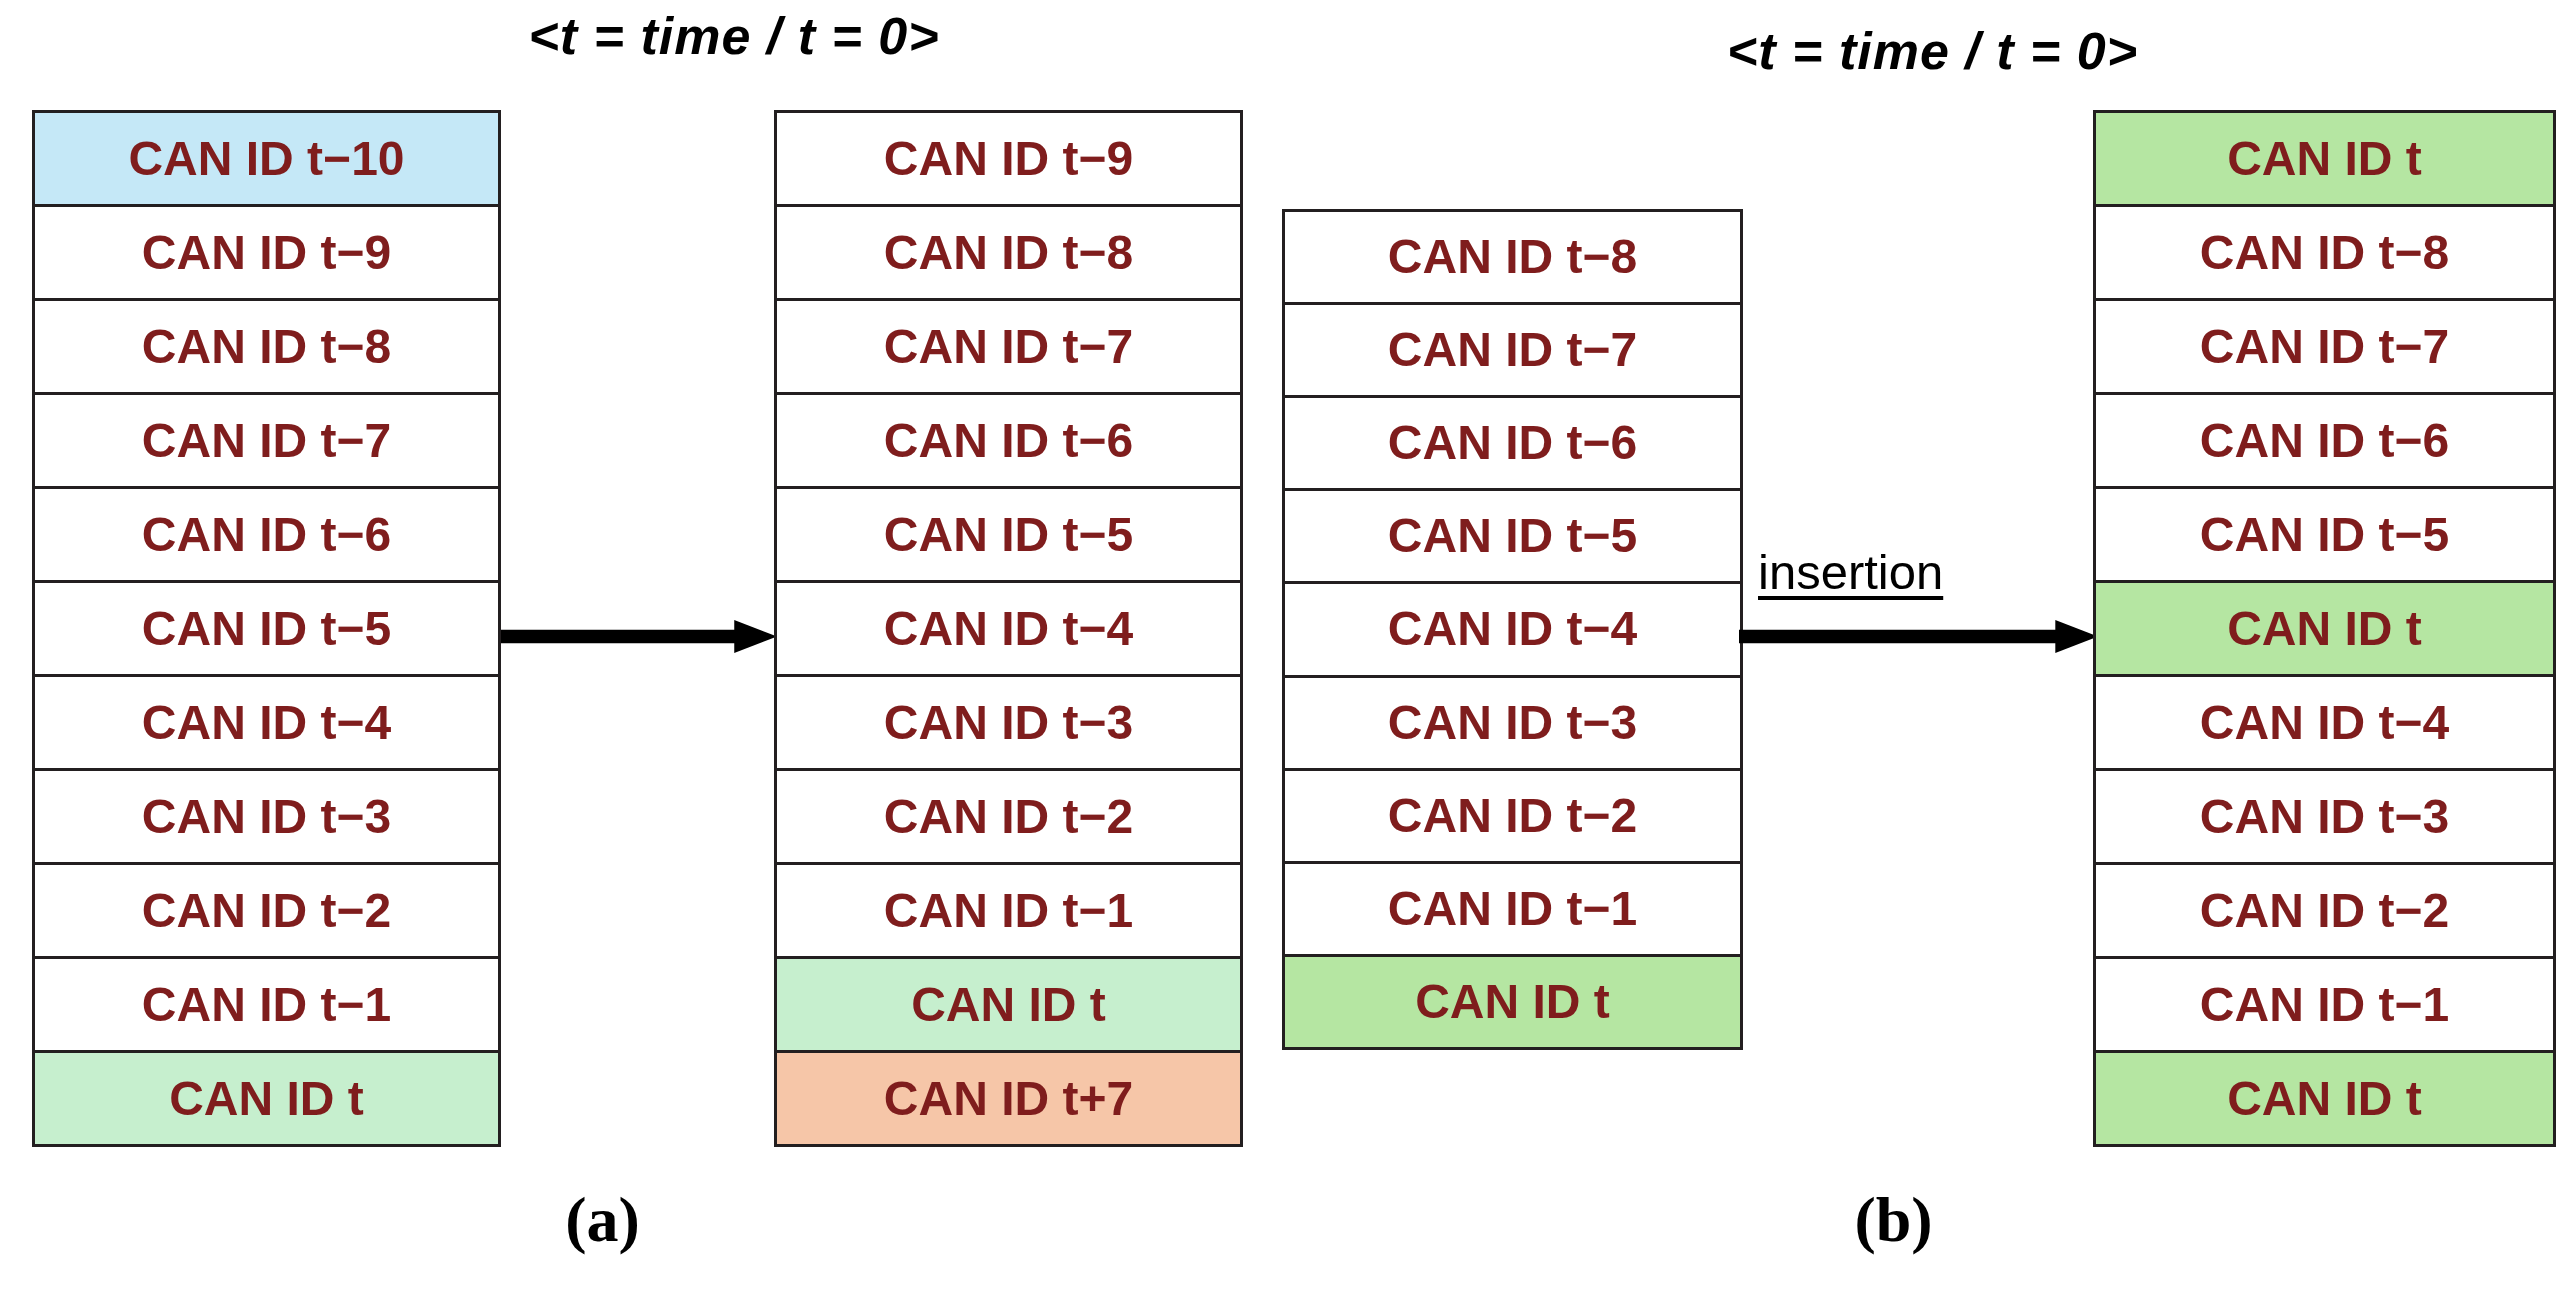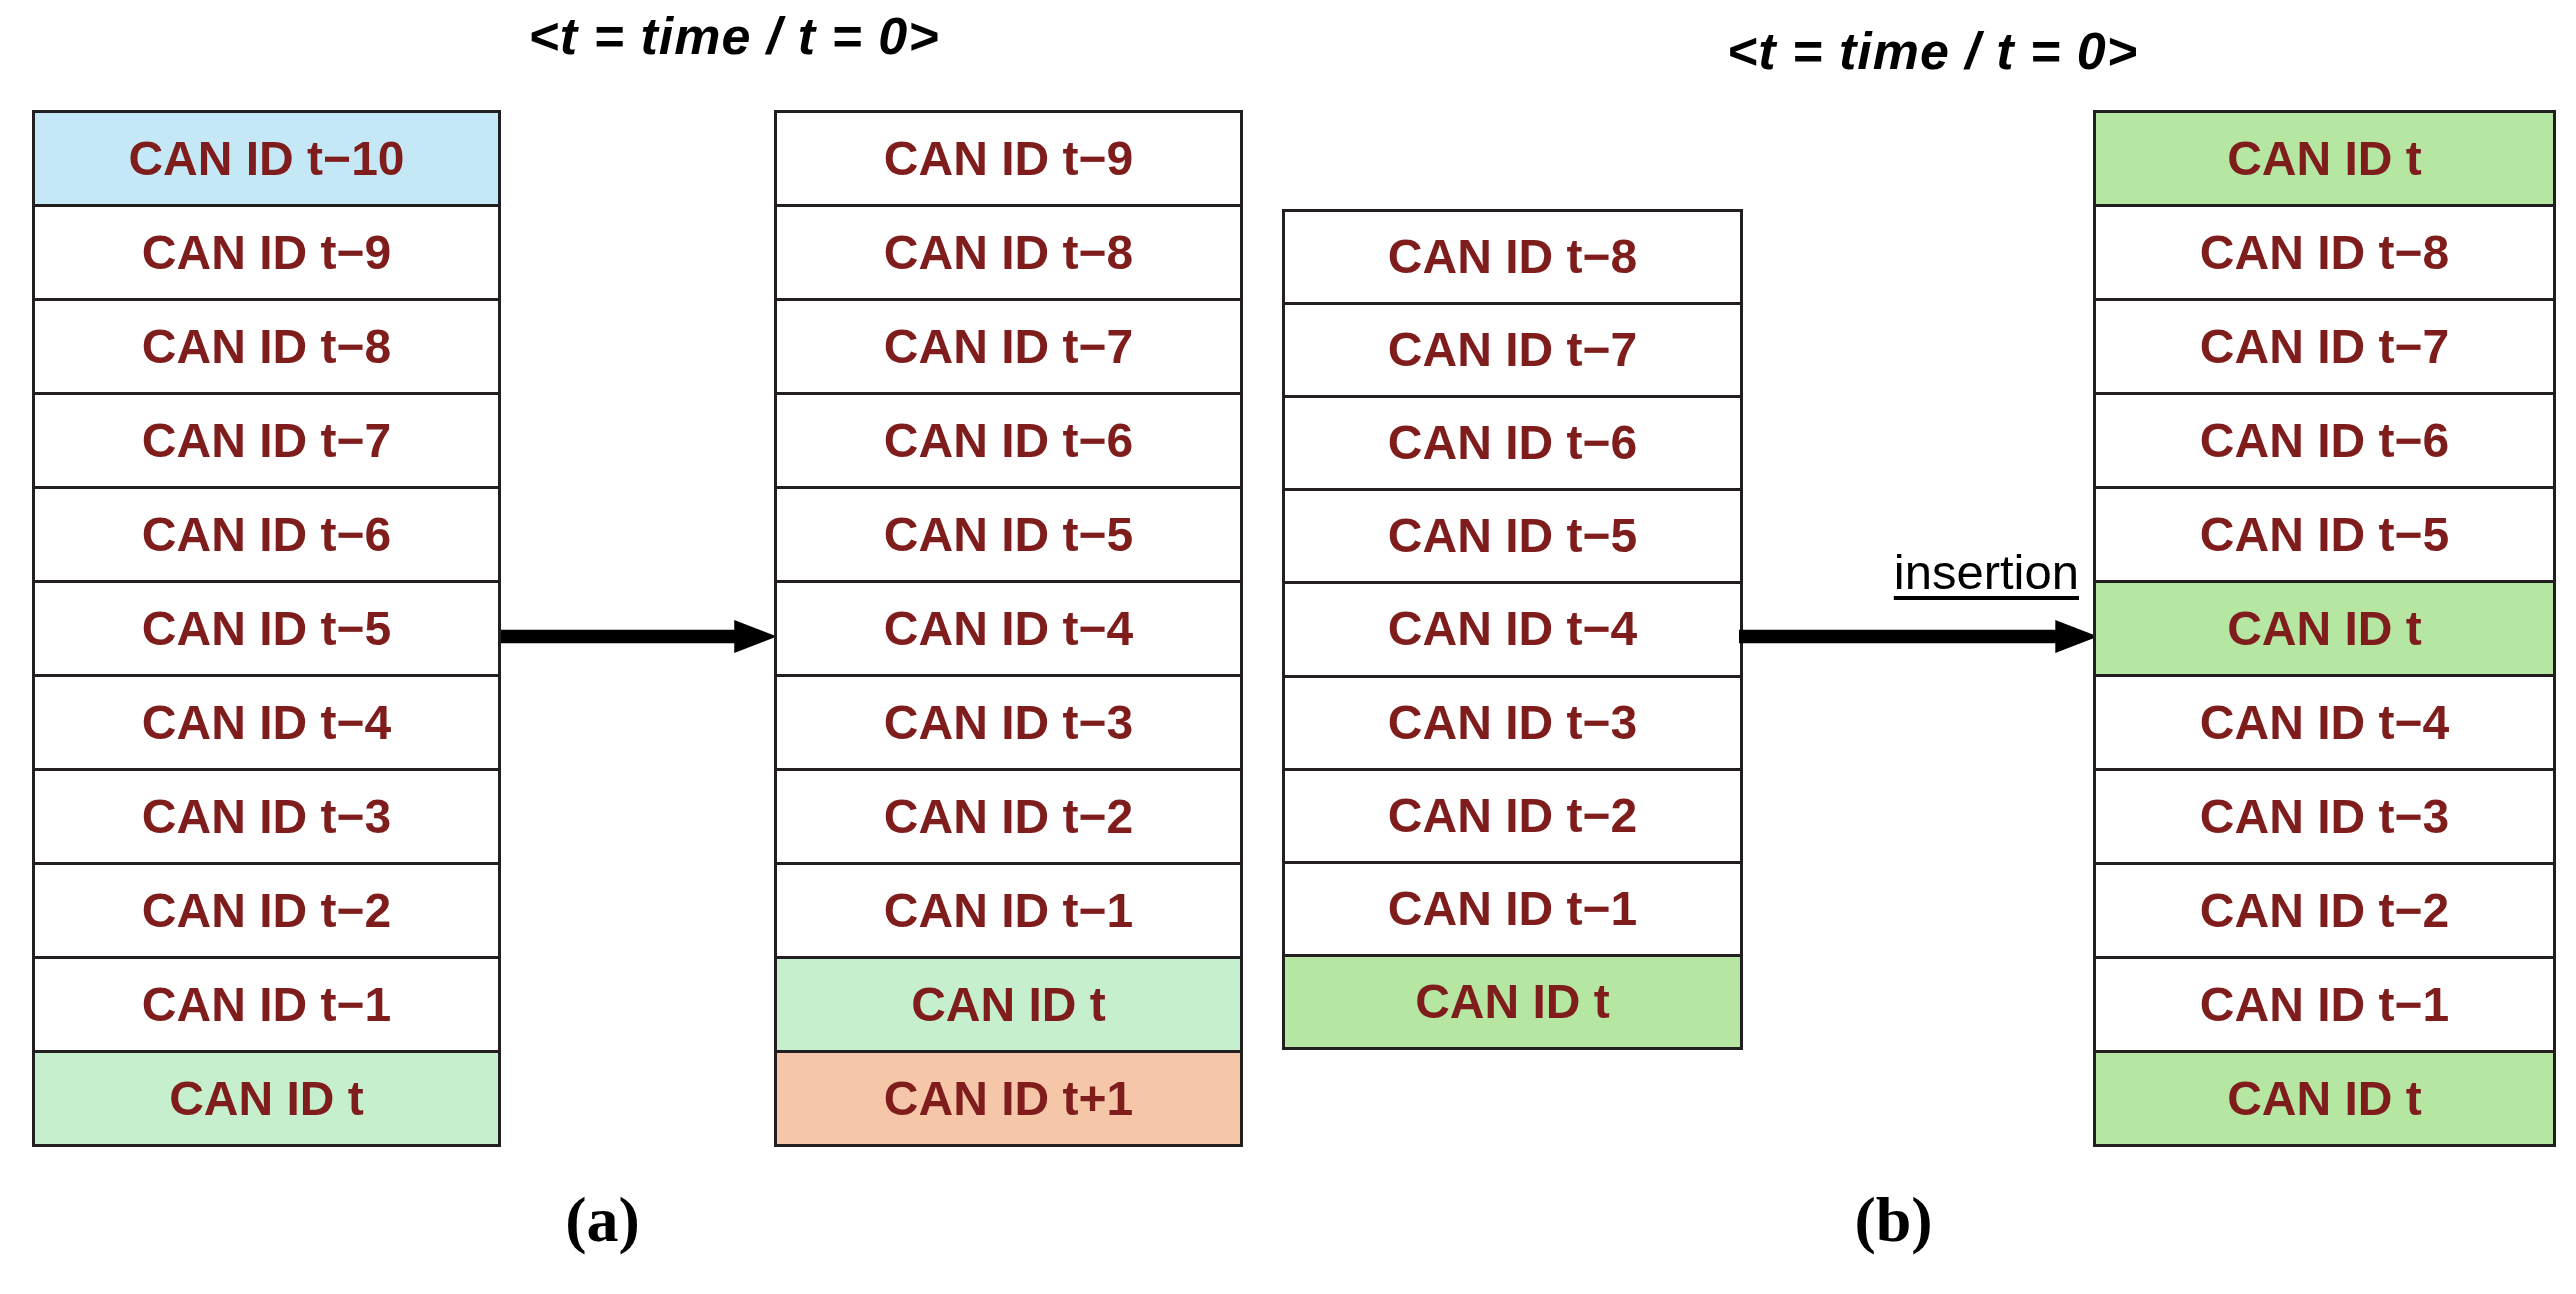--- a/index.html
+++ b/index.html
@@ -83,21 +83,21 @@
   }
   #arrow-a { left: 501px;  top: 620px; width: 276px; }
   #arrow-b { left: 1739px; top: 620px; width: 359px; }
 
   
   #insertion-label {
     position: absolute;
     left: 1758px;
     top: 544px;
     width: 321px;
-    text-align: right;
+    text-align: left;
     font-size: 49px;
     font-weight: normal;
     color: #000000;
     white-space: nowrap;
     text-decoration: underline;
     text-underline-offset: 6.8px;
   }
 
   
   .subcaption {
@@ -143,21 +143,21 @@
       <div class="id-cell">CAN ID t−9</div>
       <div class="id-cell">CAN ID t−8</div>
       <div class="id-cell">CAN ID t−7</div>
       <div class="id-cell">CAN ID t−6</div>
       <div class="id-cell">CAN ID t−5</div>
       <div class="id-cell">CAN ID t−4</div>
       <div class="id-cell">CAN ID t−3</div>
       <div class="id-cell">CAN ID t−2</div>
       <div class="id-cell">CAN ID t−1</div>
       <div class="id-cell fill-green">CAN ID t</div>
-      <div class="id-cell fill-orange">CAN ID t+1</div>
+      <div class="id-cell fill-orange">CAN ID t+7</div>
     </div>
 
   <div id="stack-3" class="id-stack">
       <div class="id-cell">CAN ID t−8</div>
       <div class="id-cell">CAN ID t−7</div>
       <div class="id-cell">CAN ID t−6</div>
       <div class="id-cell">CAN ID t−5</div>
       <div class="id-cell">CAN ID t−4</div>
       <div class="id-cell">CAN ID t−3</div>
       <div class="id-cell">CAN ID t−2</div>

